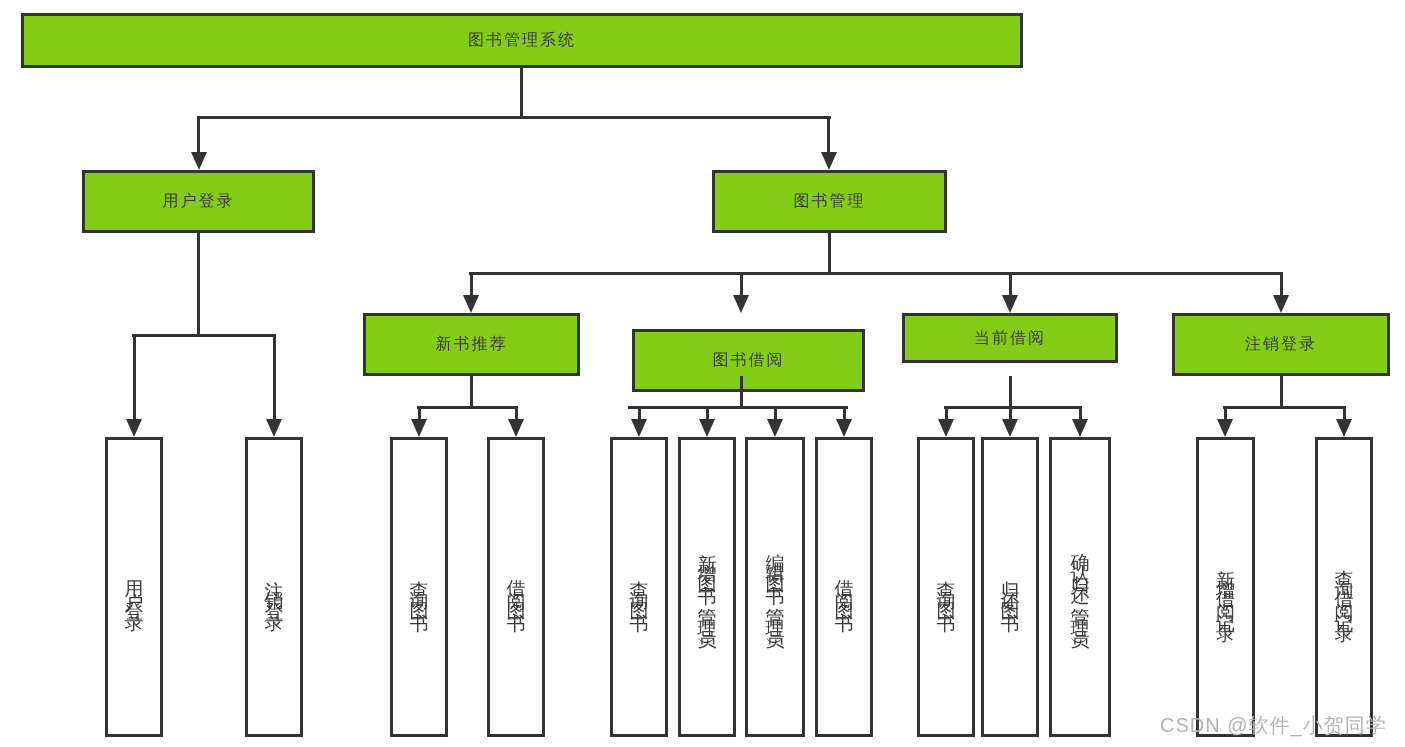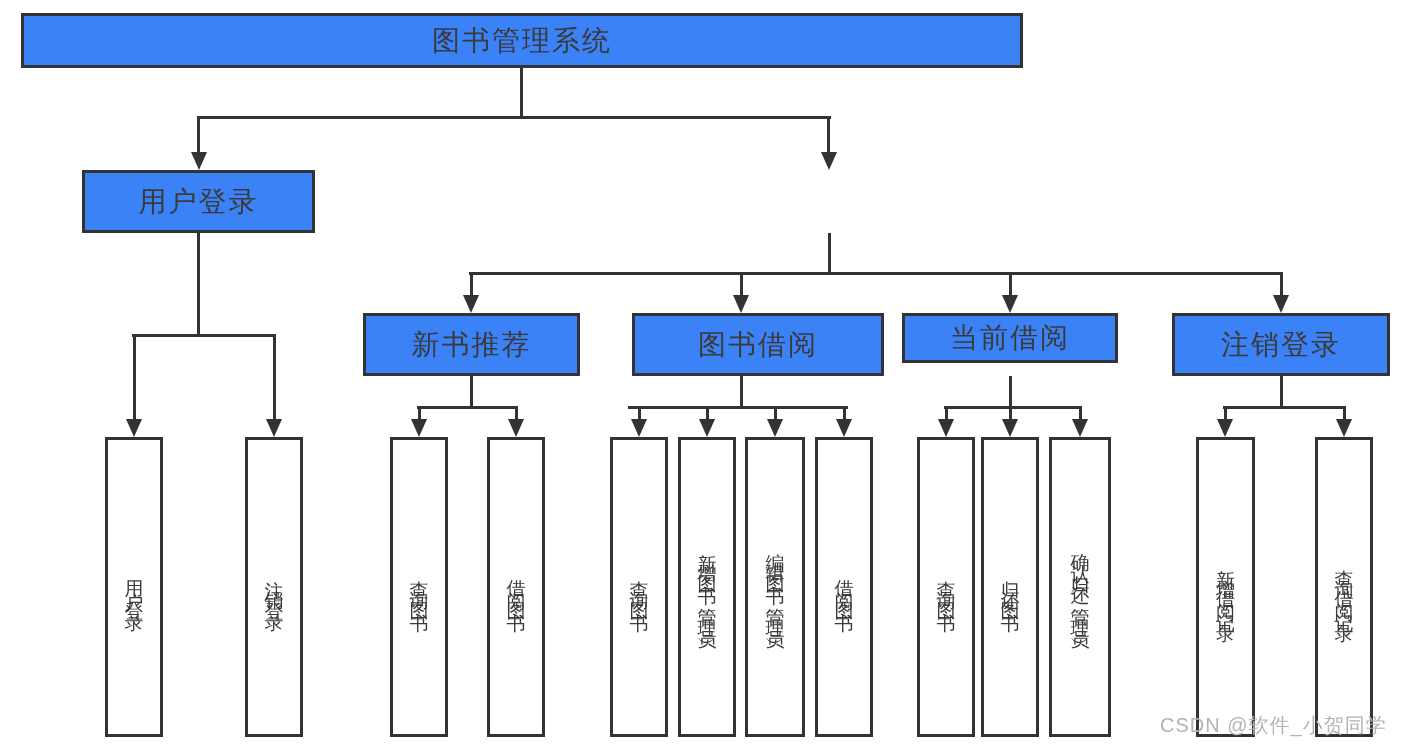--- a/index.html
+++ b/index.html
@@ -8,23 +8,23 @@
     width:1405px;height:747px;
     background:#ffffff;
     font-family:"Liberation Sans", sans-serif;
     overflow:hidden;
   }
   
   .hbox{
     position:absolute;
     box-sizing:border-box;
     border:3px solid #333333;
-    background:#3b82f6;
+    background:#84cc16;
     display:flex;align-items:center;justify-content:center;
-    font-size:28px;letter-spacing:2px;color:#3a3a3a;
+    font-size:16px;letter-spacing:2px;color:#3a3a3a;
   }
   .vbox{
     position:absolute;
     box-sizing:border-box;
     border:3px solid #333333;
     background:#ffffff;
     top:437px;height:300px;width:58px;
     display:flex;align-items:center;justify-content:center;
   }
   .vbox span{
@@ -64,20 +64,23 @@
   <div class="vl" style="left:520px;top:68px;height:50px;"></div>
   <div class="hl" style="left:197px;top:116px;width:634px;"></div>
   <div class="vl" style="left:197px;top:116px;height:38px;"></div>
   <div class="tri" style="left:191px;top:152px;"></div>
   <div class="vl" style="left:827px;top:116px;height:38px;"></div>
   <div class="tri" style="left:821px;top:152px;"></div>
 
   <div class="hbox" style="left:82px;top:170px;width:233px;height:63px;">
     <span>用户登录</span>
   </div>
+  <div class="hbox" style="left:712px;top:170px;width:235px;height:63px;">
+    <span>图书管理</span>
+  </div>
 
   <div class="vl" style="left:197px;top:233px;height:103px;"></div>
   <div class="hl" style="left:132px;top:334px;width:144px;"></div>
   <div class="vl" style="left:133px;top:334px;height:85px;"></div>
   <div class="tri" style="left:126px;top:419px;"></div>
   <div class="vl" style="left:273px;top:334px;height:85px;"></div>
   <div class="tri" style="left:266px;top:419px;"></div>
 
   <div class="vl" style="left:828px;top:233px;height:41px;"></div>
   <div class="hl" style="left:469px;top:272px;width:814px;"></div>
@@ -86,21 +89,21 @@
   <div class="vl" style="left:740px;top:272px;height:23px;"></div>
   <div class="tri" style="left:733px;top:295px;"></div>
   <div class="vl" style="left:1009px;top:272px;height:23px;"></div>
   <div class="tri" style="left:1002px;top:295px;"></div>
   <div class="vl" style="left:1280px;top:272px;height:23px;"></div>
   <div class="tri" style="left:1273px;top:295px;"></div>
 
   <div class="hbox" style="left:363px;top:313px;width:217px;height:63px;text-align:center;">
     <span>新书推荐</span>
   </div>
-  <div class="hbox" style="left:632px;top:313px;width:252px;height:63px;font-family:Liberation Serif, serif;">
+  <div class="hbox" style="left:632px;top:329px;width:233px;height:63px;font-family:Liberation Serif, serif;">
     <span>图书借阅</span>
   </div>
   <div class="hbox" style="left:902px;top:313px;width:216px;height:50px;">
     <span>当前借阅</span>
   </div>
   <div class="hbox" style="left:1172px;top:313px;width:218px;height:63px;">
     <span>注销登录</span>
   </div>
 
   <div class="vl" style="left:470px;top:376px;height:32px;"></div>

